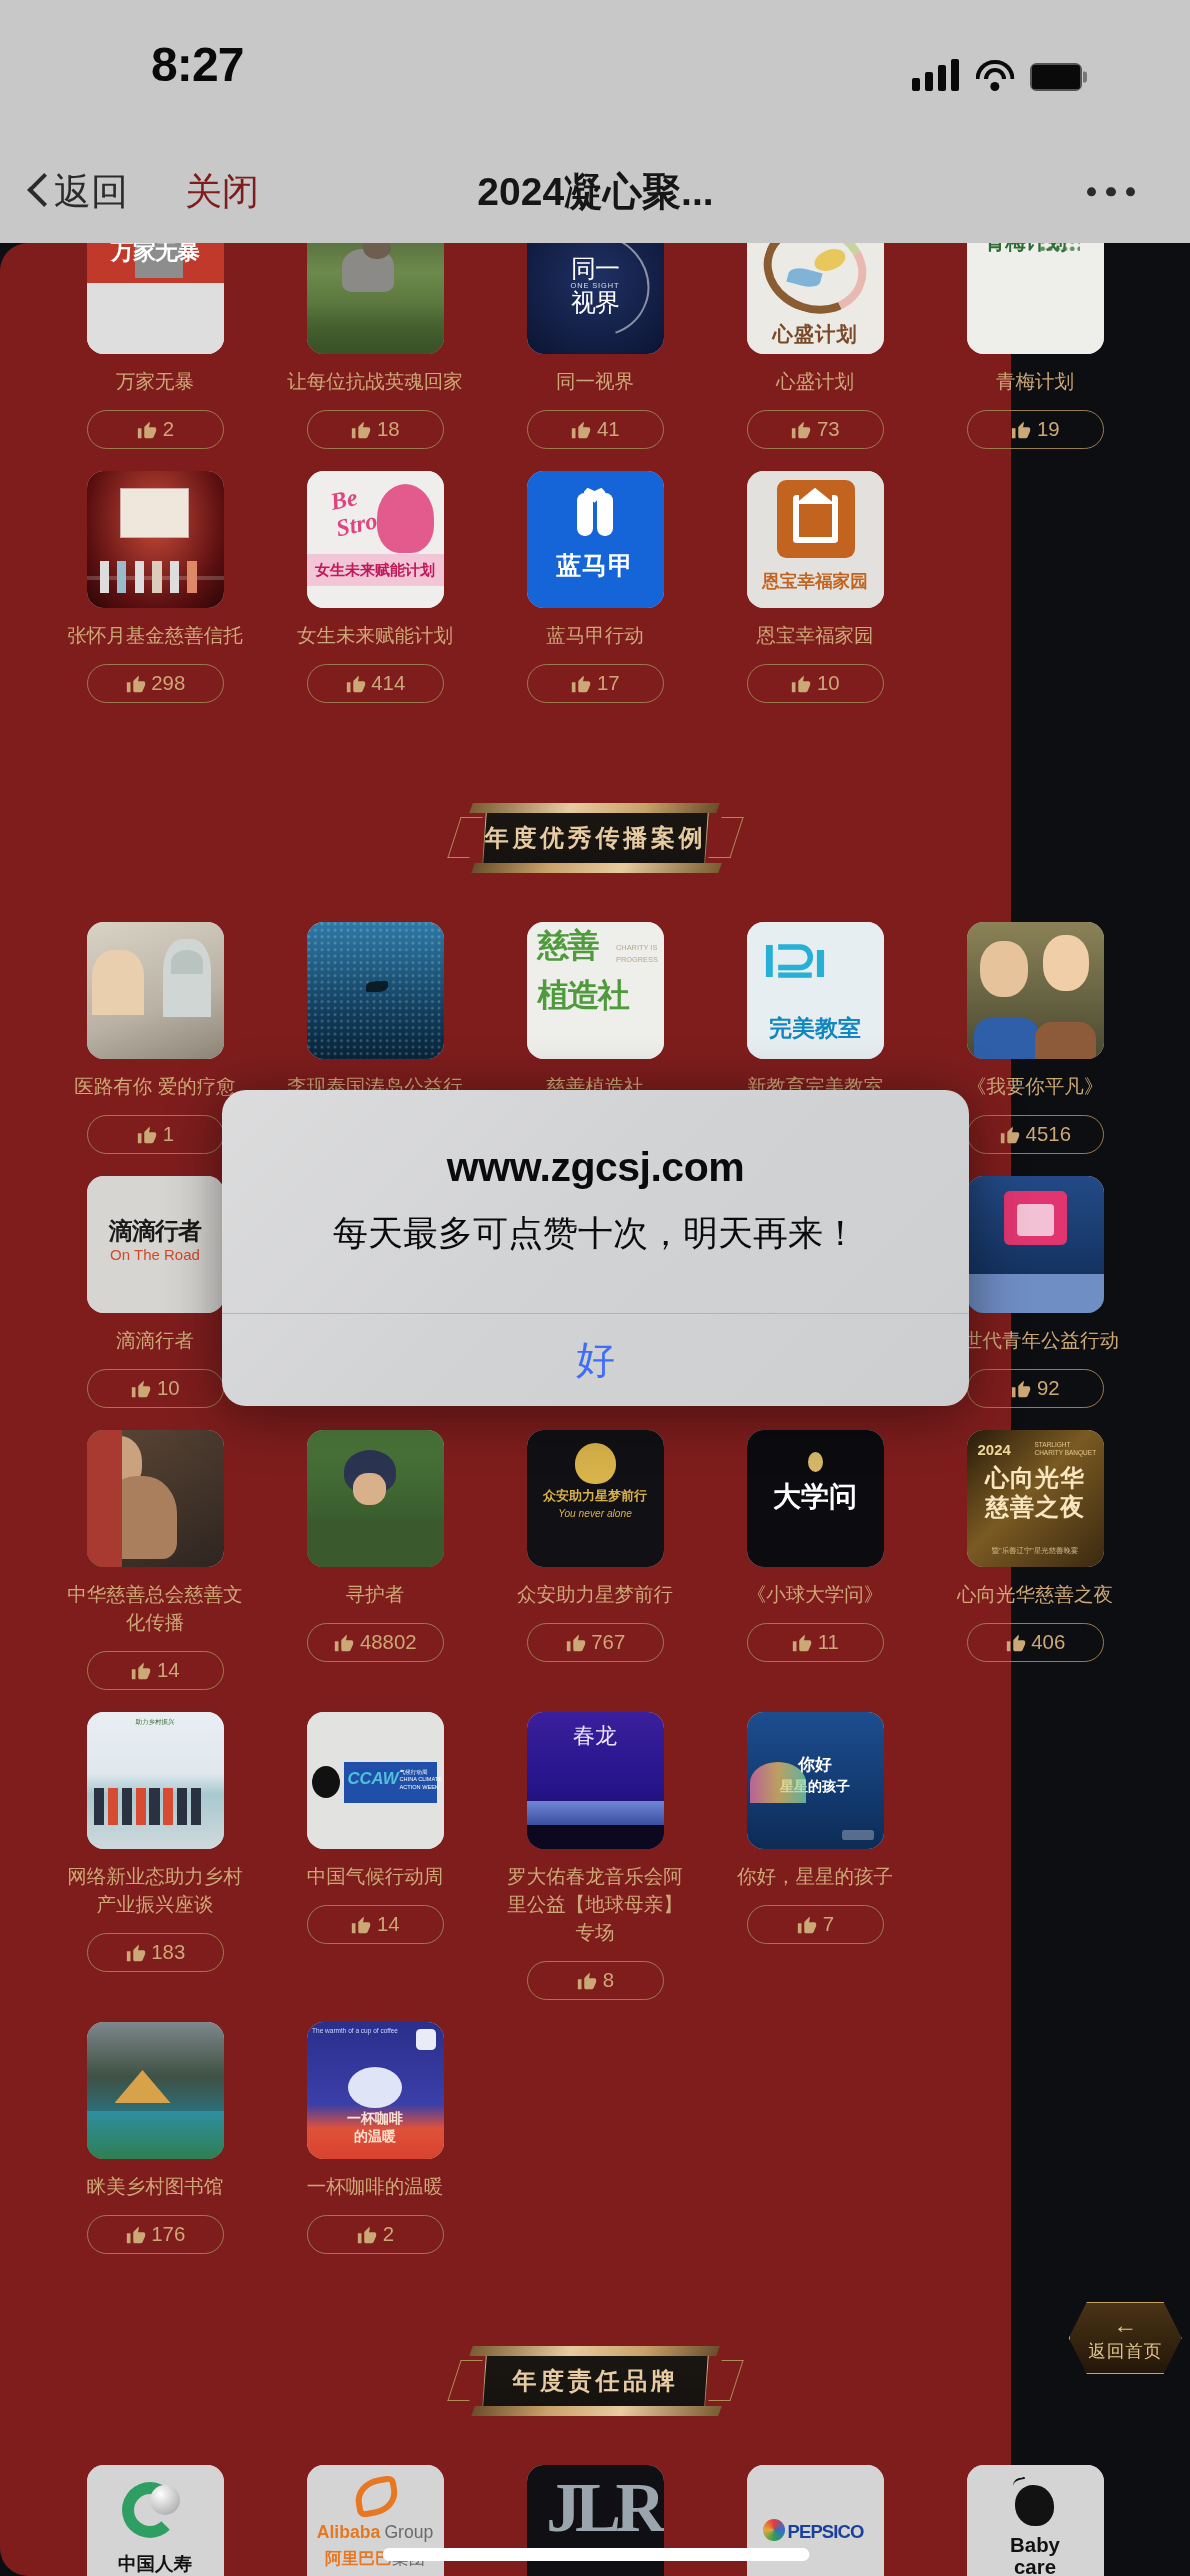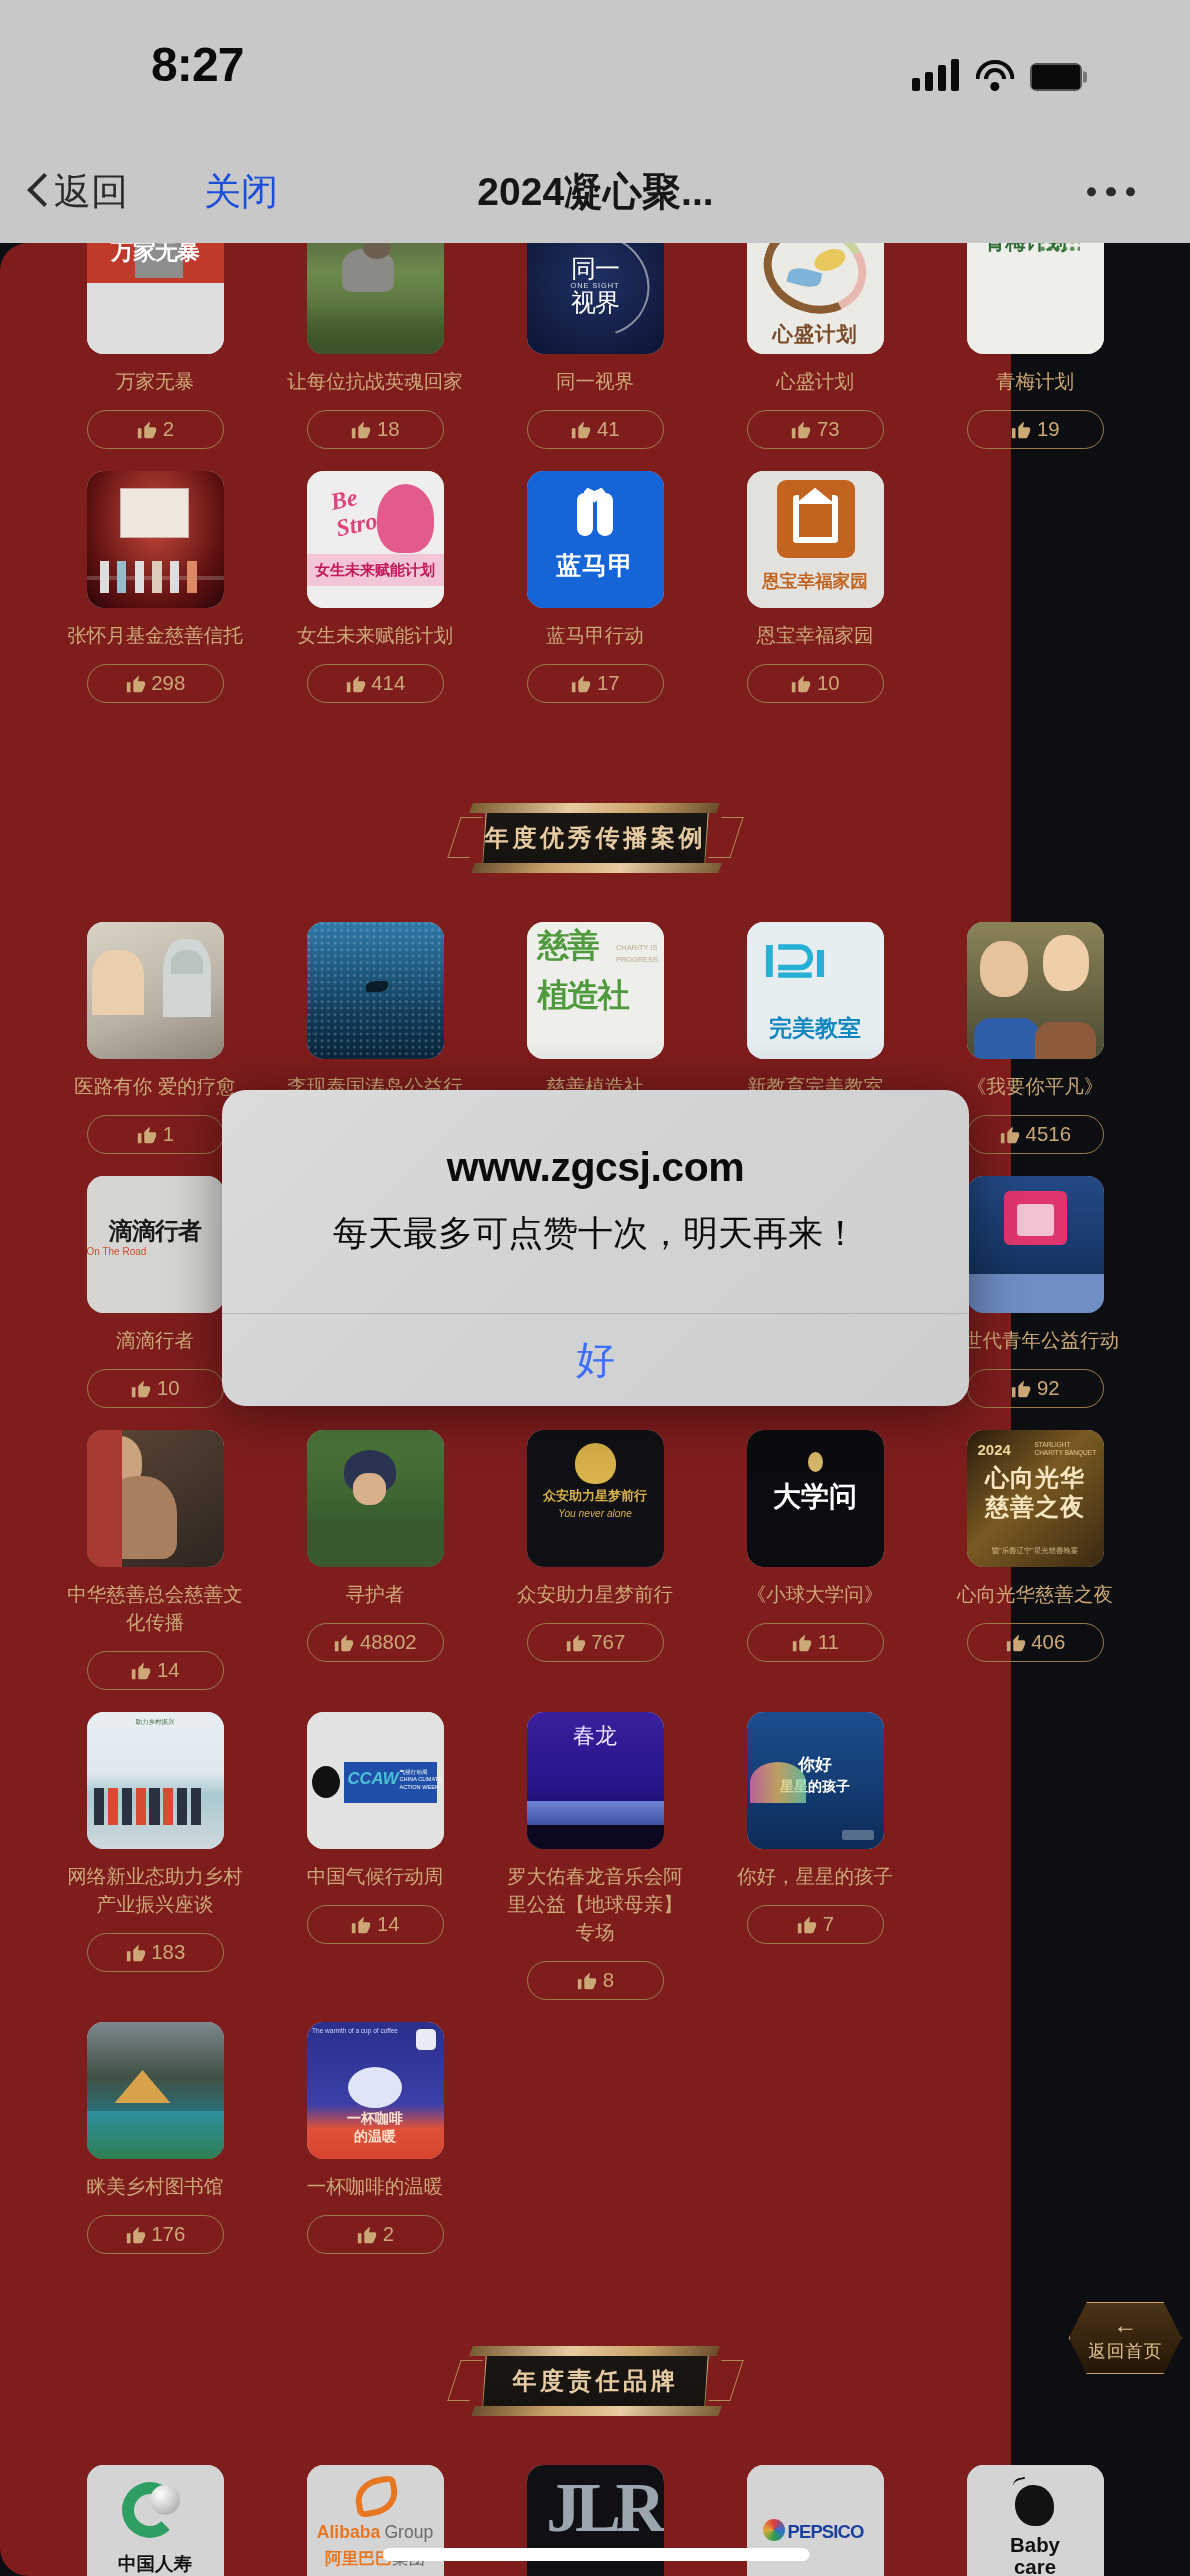--- a/index.html
+++ b/index.html
@@ -76,21 +76,21 @@
   .chev {
     width: 20.4px; height: 35px; position: relative;
   }
   .chev::before {
     content: ""; position: absolute; left: 3.7px; top: 3.7px;
     width: 20.4px; height: 20.4px;
     border-left: 4.6px solid #2b2b2b; border-bottom: 4.6px solid #2b2b2b;
     transform: rotate(45deg);
   }
   .nav-lbl { font-size: 37px; color: #2b2b2b; }
-  .nav-close { position: absolute; left: 204px; top: 50%; transform: translateY(-50%); font-size: 37px; color: #1d4ed8; }
+  .nav-close { position: absolute; left: 185px; top: 50%; transform: translateY(-50%); font-size: 37px; color: #7f1d1d; }
   .nav-title {
     position: absolute; left: 0; right: 0; top: 50%; transform: translateY(-50%);
     text-align: center; font-size: 39px; font-weight: bold; color: #161616;
   }
   .nav-dots {
     position: absolute; right: 56px; top: 50%; transform: translateY(-50%);
     display: flex; gap: 10.2px;
   }
   .nav-dots i { width: 9.3px; height: 9.3px; background: #2b2b2b; border-radius: 50%; display: block; }
 
@@ -509,21 +509,21 @@
           <span class="likenum">4516</span>
         </div>
       </div>
     </div>
 
     <div class="grid-row" style="margin-top:22px;">
       <div class="cellcol">
         <div class="thumb">
           <div class="fill" style="background:#d7d5d2"></div>
           <div style="position:absolute;left:0;top:39px;width:137px;text-align:center;color:#1a1a1a;font-size:24px;font-weight:bold;letter-spacing:-0.9px">滴滴行者</div>
-          <div style="position:absolute;left:0;top:70px;width:137px;color:#d04b2a;font-size:10px">On The Road</div>
+          <div style="position:absolute;left:0;top:70px;width:137px;text-align:center;color:#d04b2a;font-size:15px">On The Road</div>
         </div>
         <div class="caption">滴滴行者</div>
         <div class="likebtn">
           <span class="thumbup">
               <svg width="22" height="22" viewBox="0 0 24 24">
                 <path fill="#cda877" d="M2 10h4v11H2zM8 21h9.3c.9 0 1.6-.5 1.9-1.3l2.6-6.1c.1-.2.2-.5.2-.8v-1.9c0-1-.8-1.9-1.9-1.9h-5.9l.9-4.3v-.3c0-.4-.2-.8-.4-1L15.8 2 9.6 8.3c-.4.3-.6.8-.6 1.3V19c0 1.1.9 2 2 2z"></path>
               </svg>
             </span>
           <span class="likenum">10</span>
         </div>

